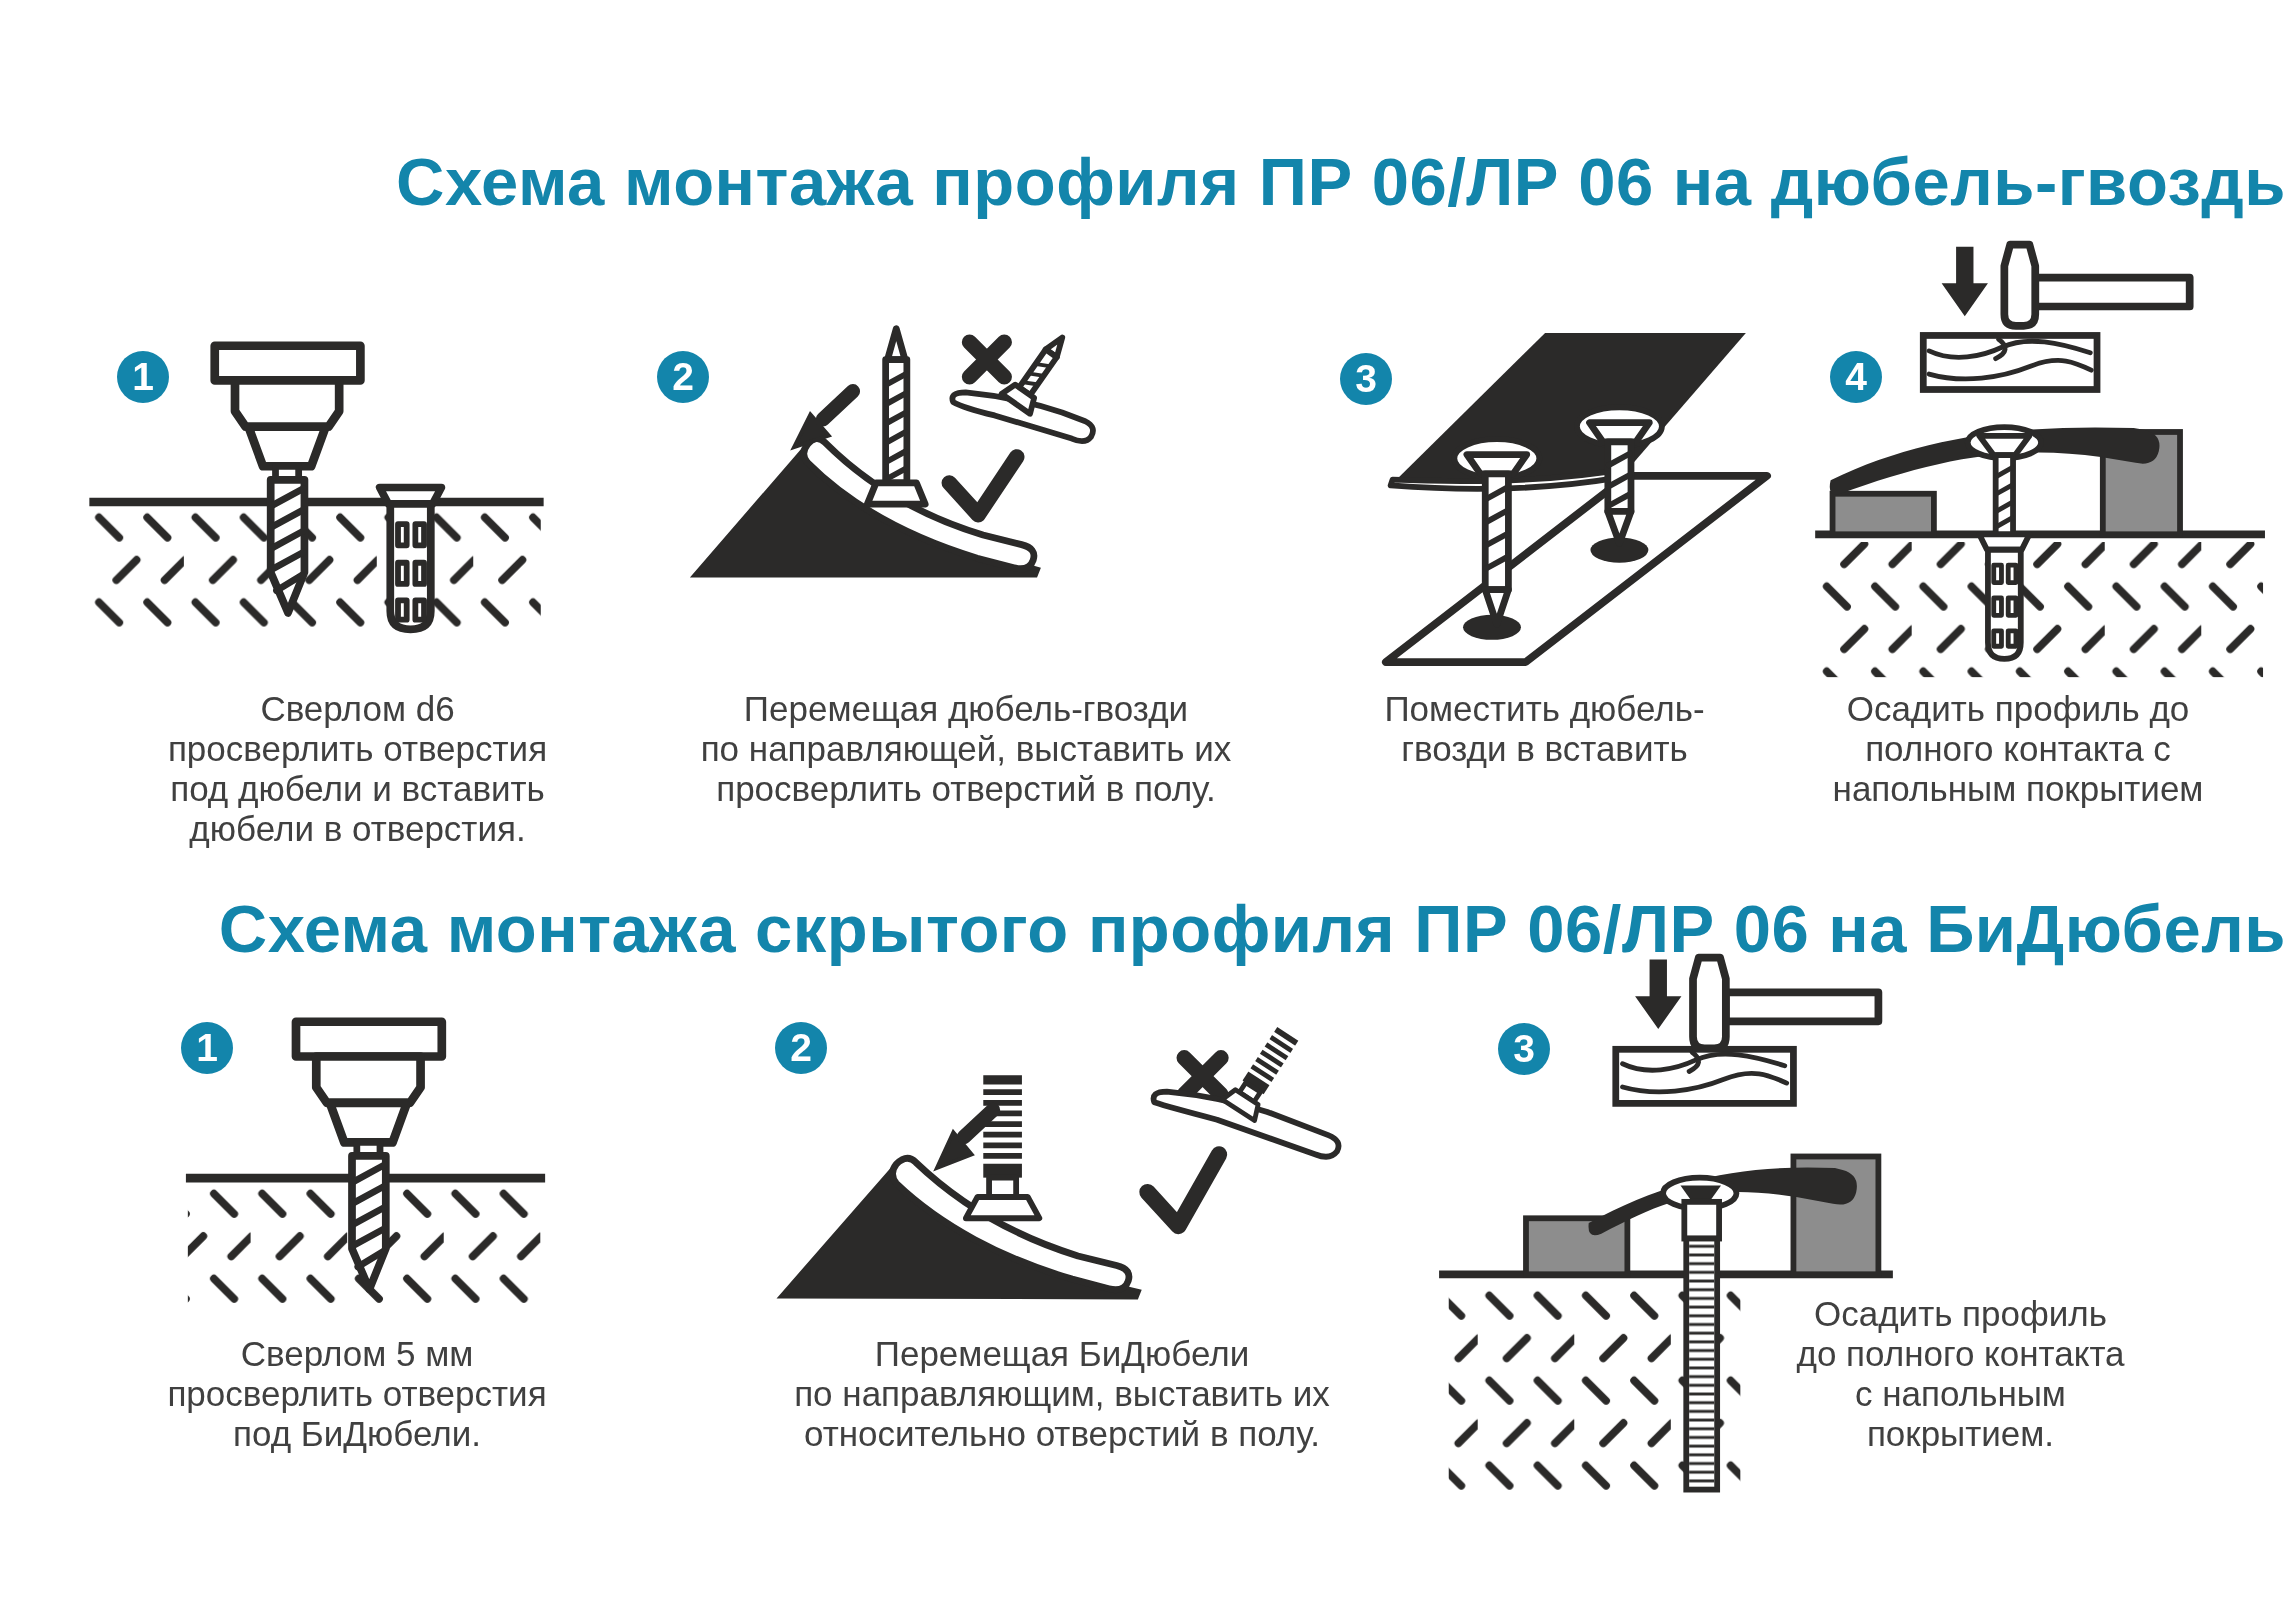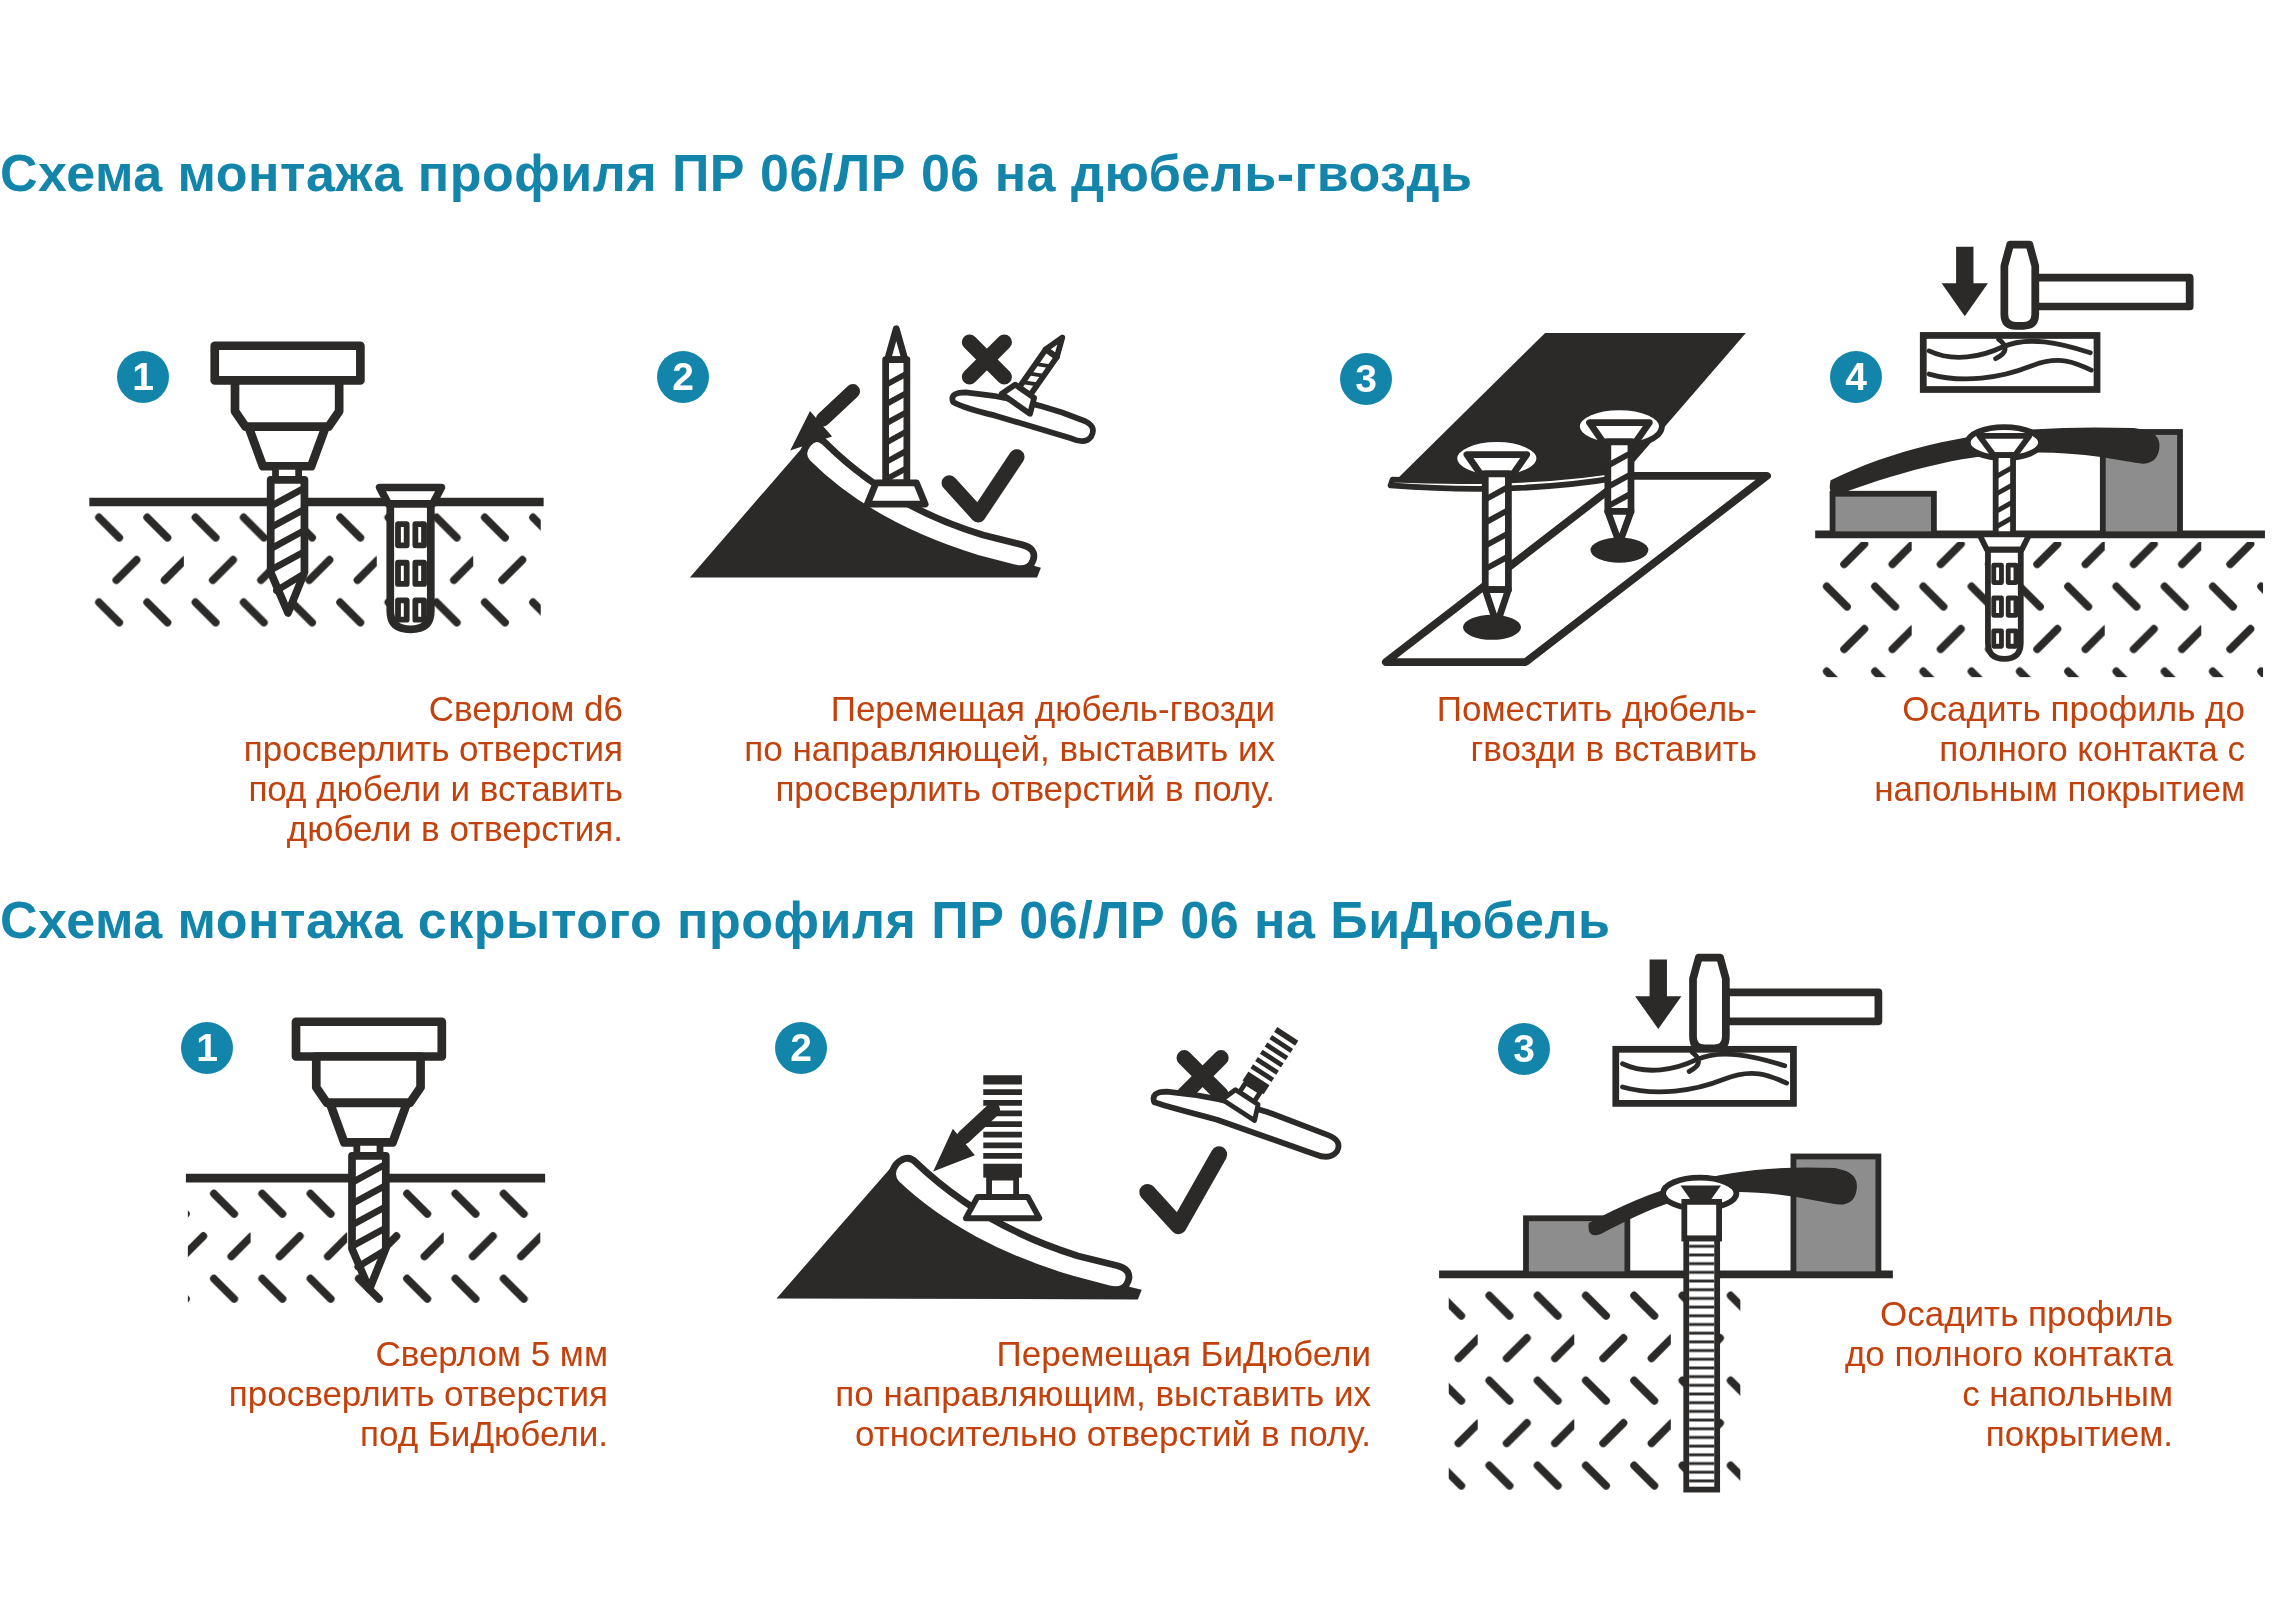--- a/index.html
+++ b/index.html
@@ -8,42 +8,42 @@
     position:relative;
     width:2286px; height:1601px;
     background:#ffffff;
     overflow:hidden;
     font-family:"Liberation Sans", sans-serif;
     --accent:#1385ab;
     --ink:#2b2a29;
   }
   .title {
     position:absolute; left:0; width:100%;
-    text-align:left;
+    text-align:right;
     color:var(--accent);
     font-weight:700;
-    font-size:52px;
+    font-size:67px;
     letter-spacing:0.5px;
     white-space:nowrap;
   }
   .badge {
     position:absolute;
     width:52px; height:52px;
     border-radius:50%;
     background:var(--accent);
     color:#ffffff;
     font-weight:700;
     font-size:39px;
     display:flex; align-items:center; justify-content:center;
   }
   .caption {
     position:absolute;
-    text-align:right;
+    text-align:center;
     white-space:pre-line;
-    color:#c2410c;
+    color:#404040;
     font-size:35px;
     line-height:40px;
   }
   .illo { position:absolute; }
 </style>
 </head>
 <body>
 
 <div class="page" style="--accent: #1385ab; --ink: #2b2a29; background: rgb(255, 255, 255);">
 

